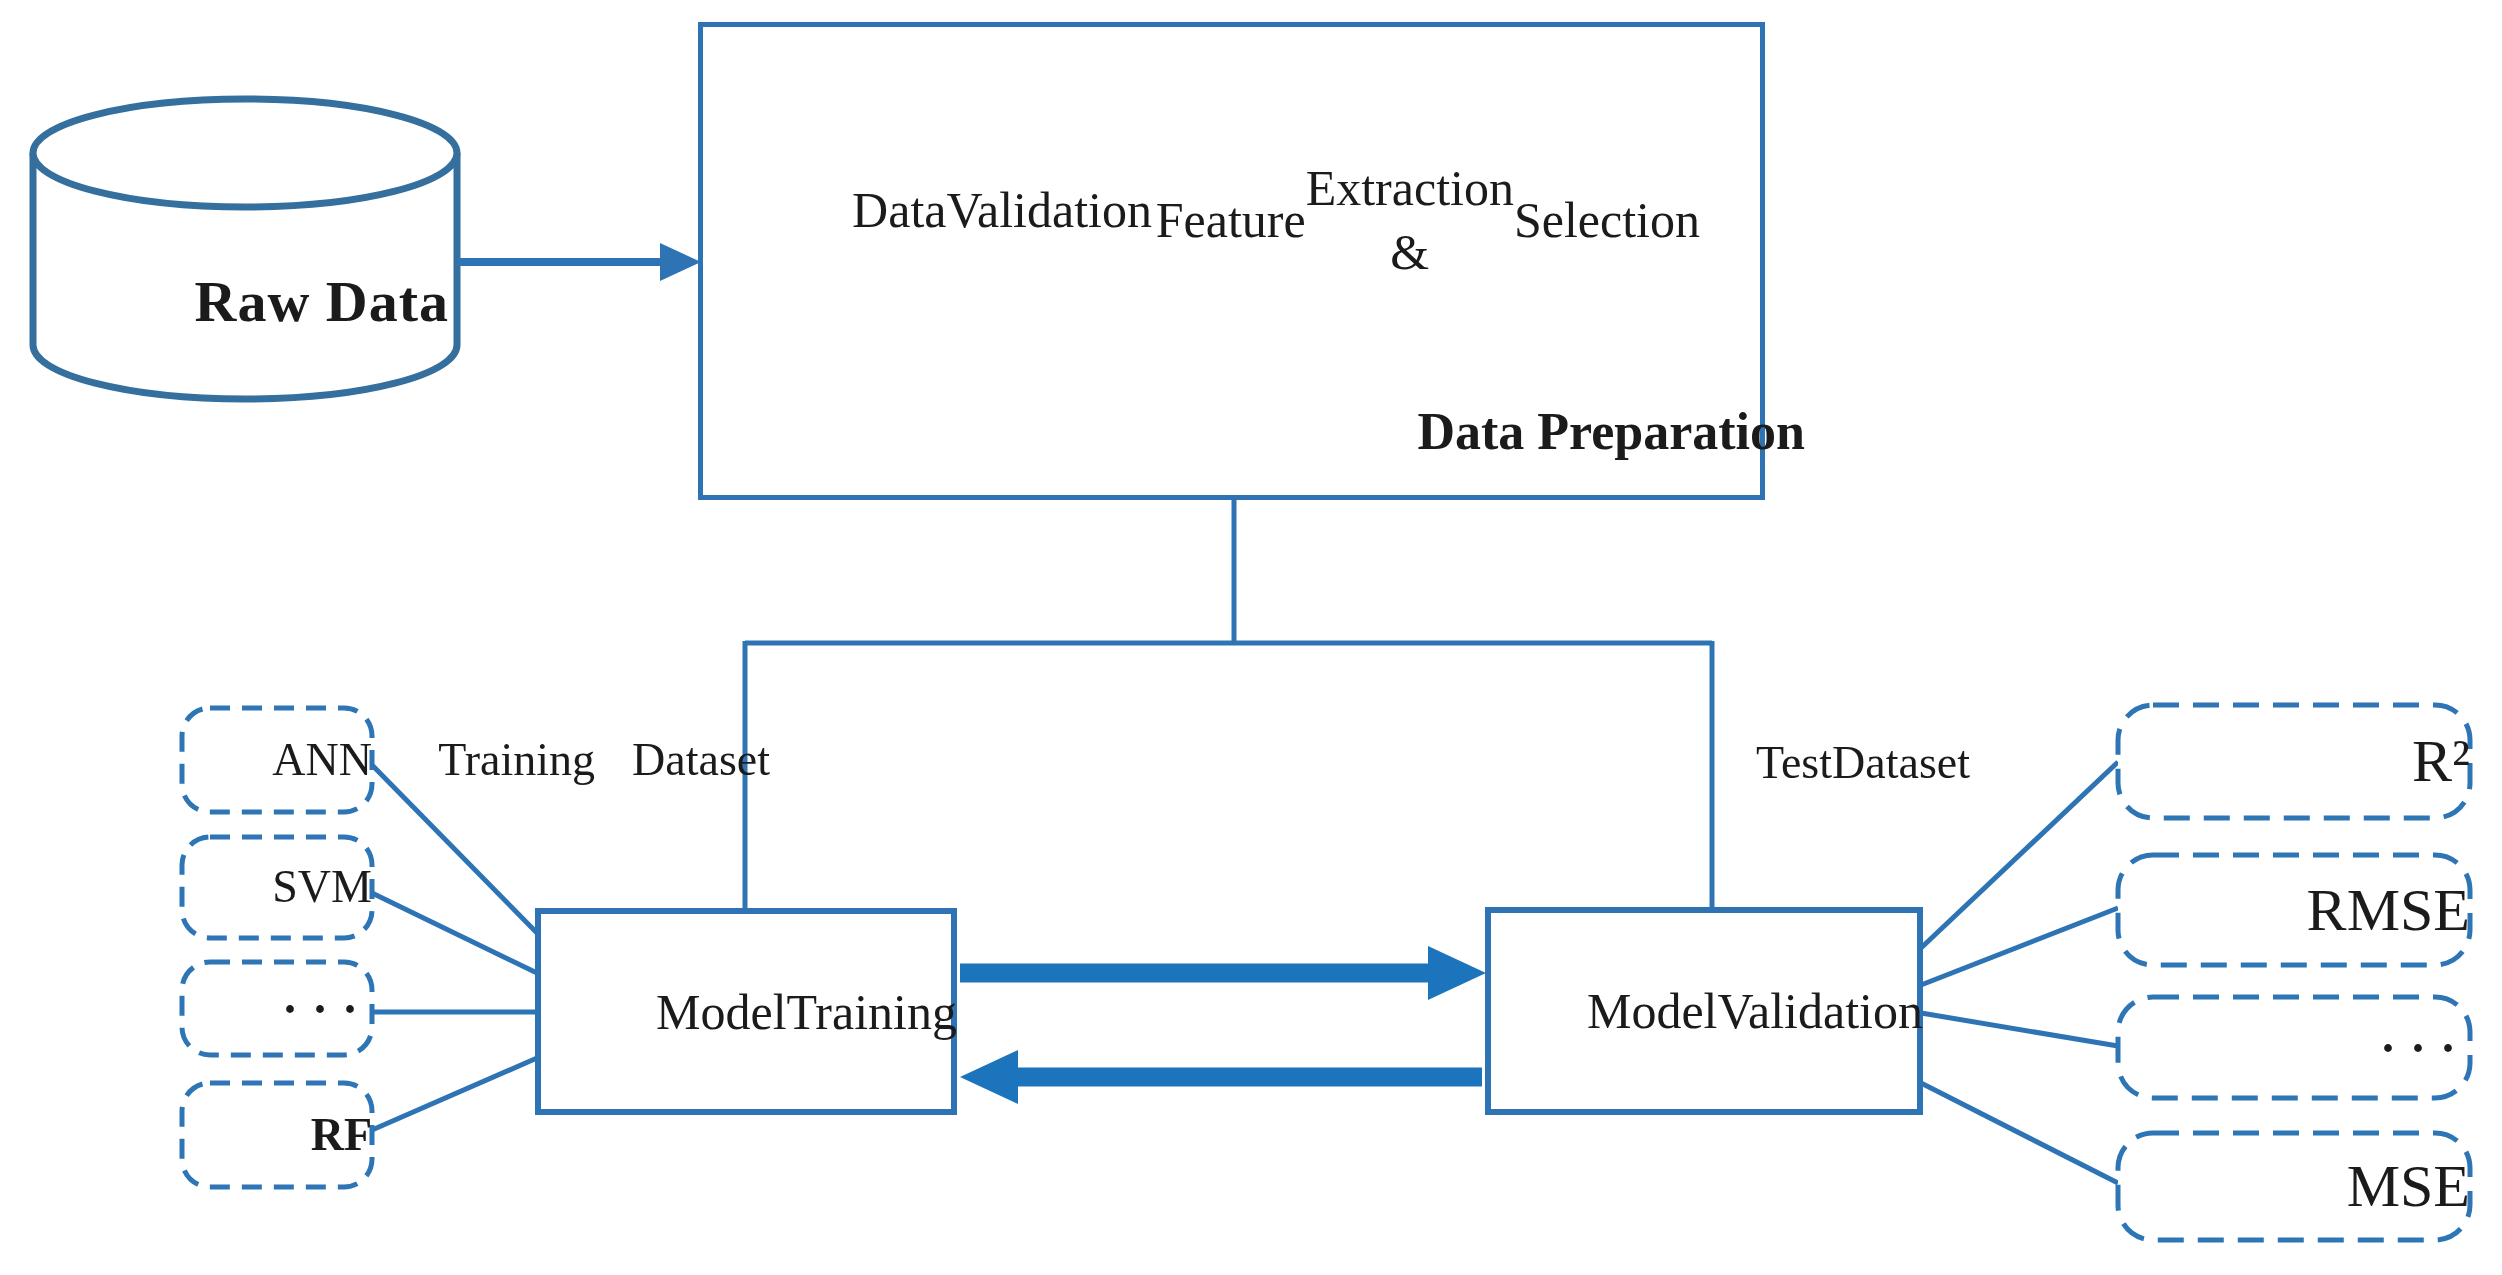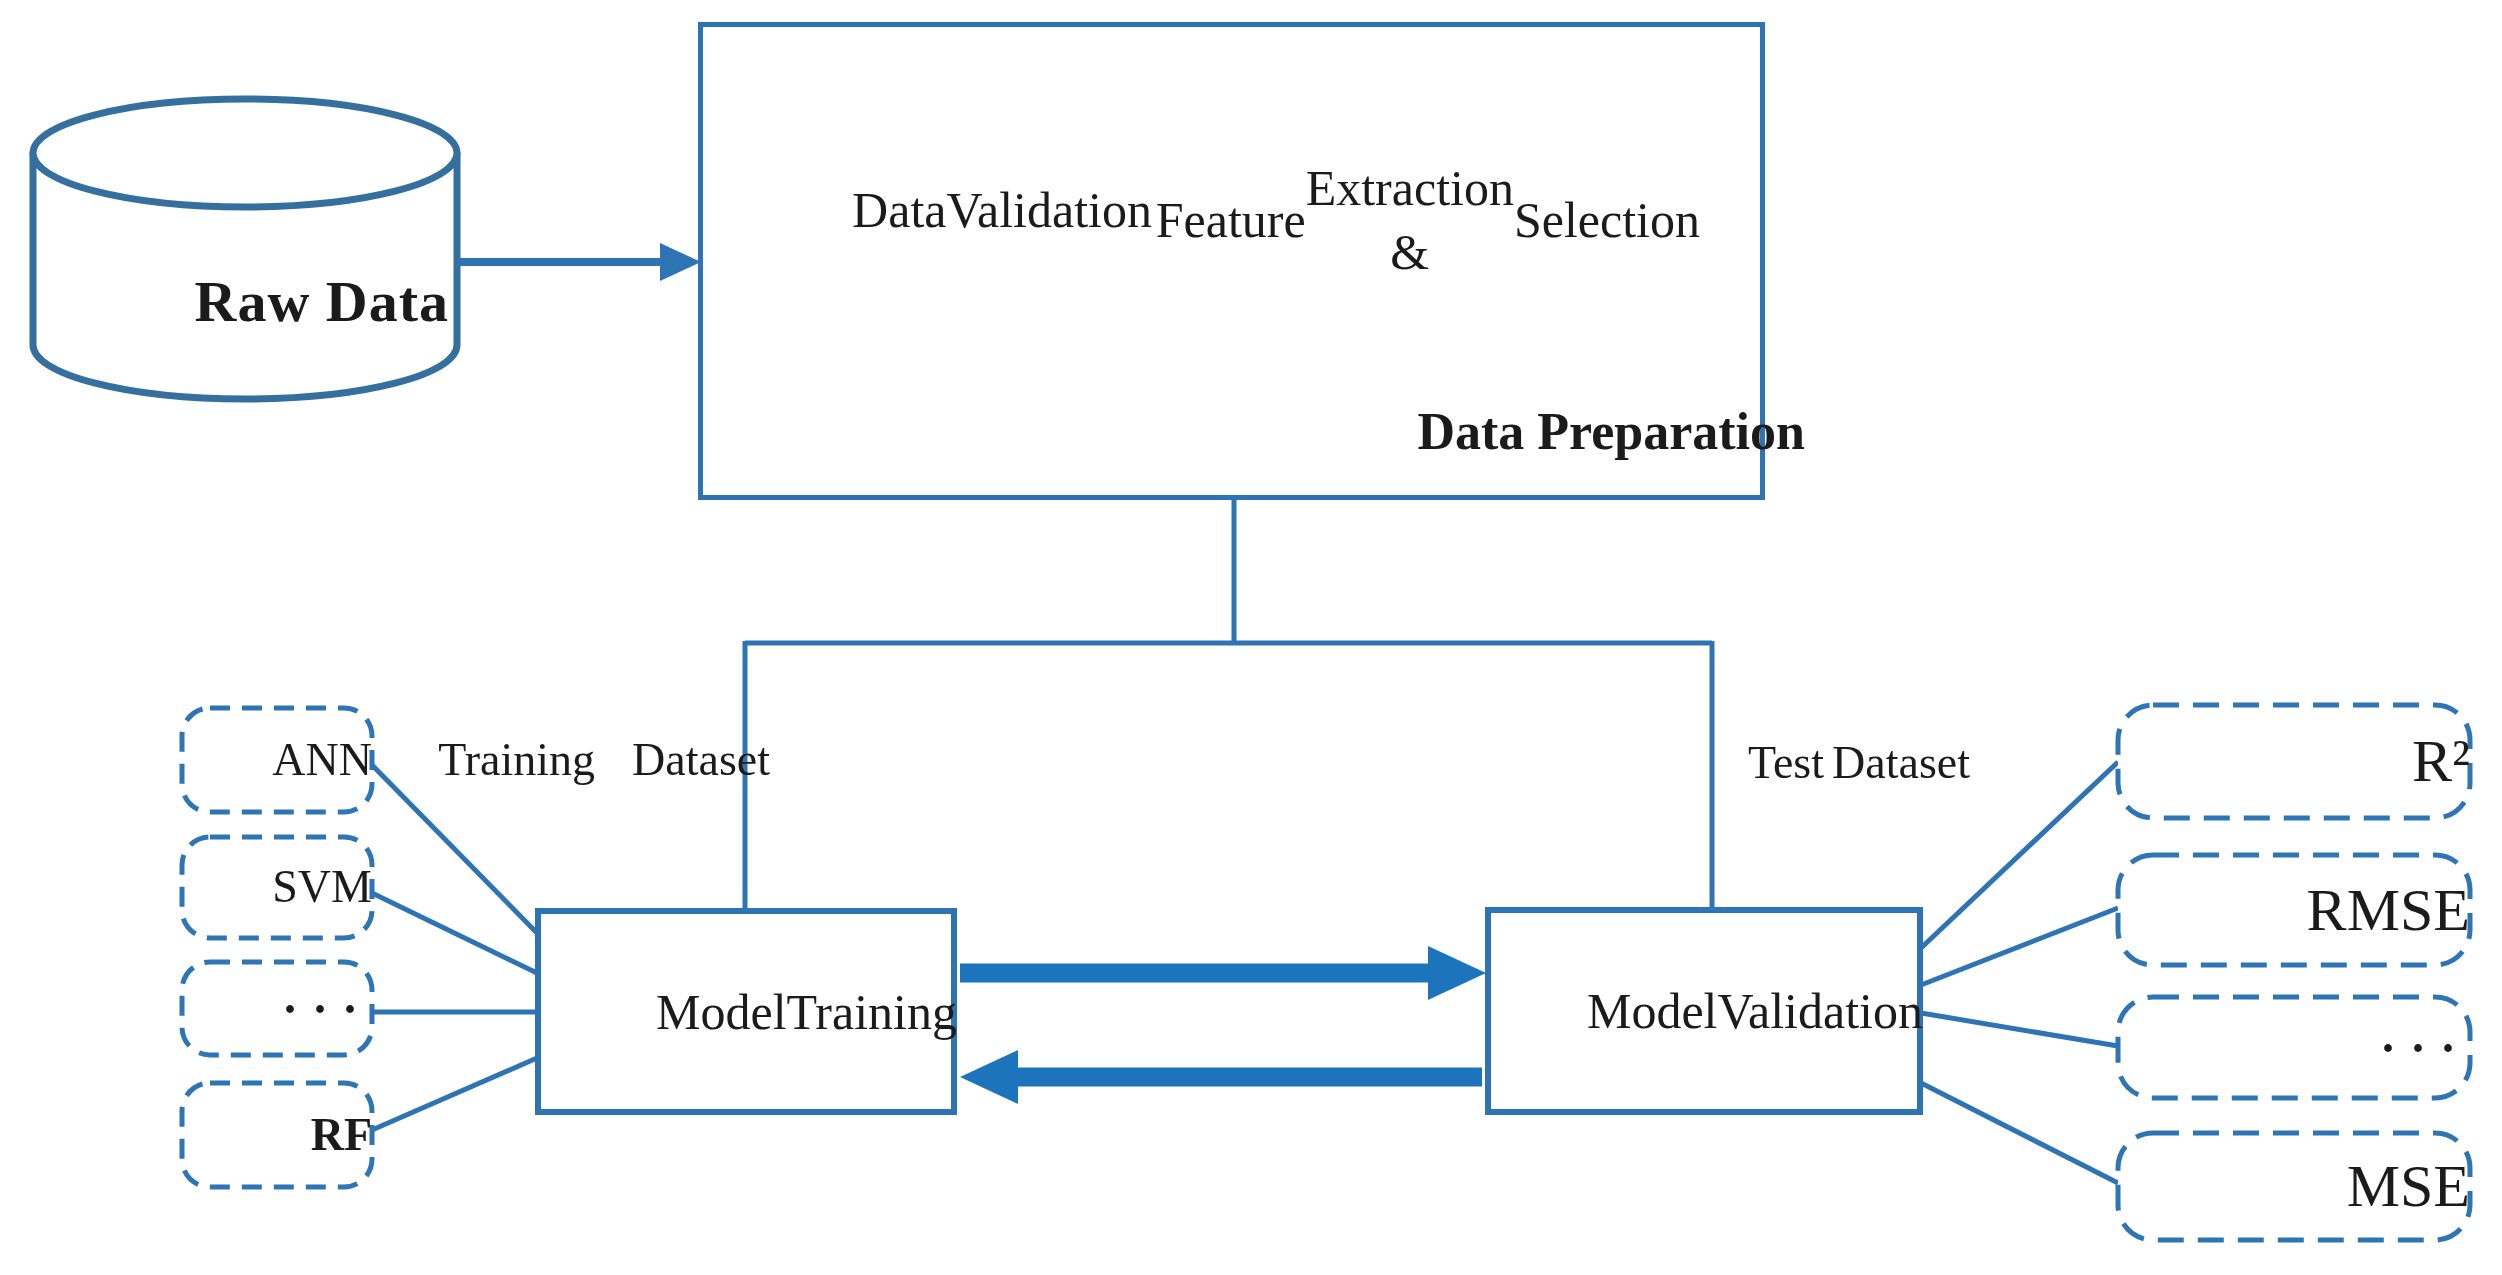--- a/index.html
+++ b/index.html
@@ -94,21 +94,21 @@
 
   <div class="label lbl-node" style="left:1247px;top:85px;width:453px;height:270px;"><span>Feature</span>
 <span>Extraction &amp;</span>
 <span>Selection</span></div>
 
   <div class="label lbl-title" style="left:698px;top:392px;width:1067px;height:80px;">Data Preparation</div>
 
   <div class="label lbl-small" style="left:480px;top:695px;width:290px;height:130px;gap:37px;"><span>Training</span>
 <span>Dataset</span></div>
 
-  <div class="label lbl-small" style="left:1680px;top:698px;width:290px;height:130px;gap:8px;"><span>Test</span>
+  <div class="label lbl-small" style="left:1680px;top:698px;width:290px;height:130px;"><span>Test</span>
 <span>Dataset</span></div>
 
   <div class="label lbl-node" style="left:535px;top:908px;width:422px;height:207px;"><span>Model</span>
 <span>Training</span></div>
 
   <div class="label lbl-node" style="left:1485px;top:907px;width:438px;height:208px;"><span>Model</span>
 <span>Validation</span></div>
 
   <div class="label lbl-small" style="left:182px;top:708px;width:190px;height:104px;">ANN</div>
   <div class="label lbl-small" style="left:182px;top:837px;width:190px;height:101px;">SVM</div>

